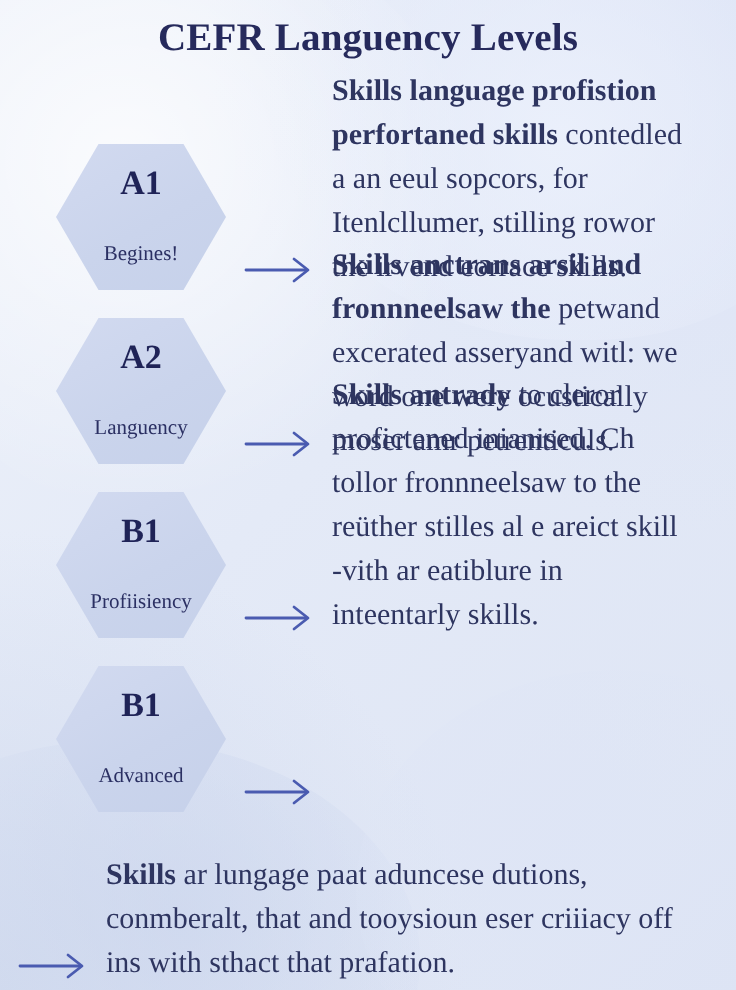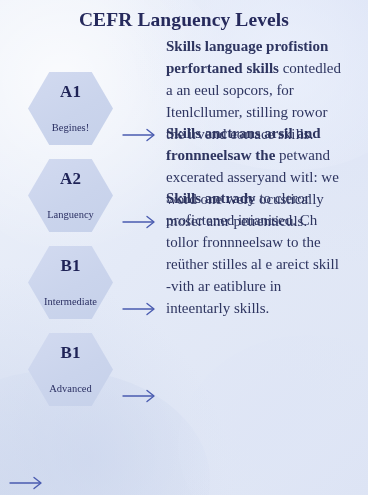--- a/index.html
+++ b/index.html
@@ -169,21 +169,21 @@
         </svg>
       </div>
       <div class="desc">
         <span class="lead">Skills anctrans arsil and fronnneelsaw the</span><span> petwand excerated asseryand witl: we word one were ocustically moser amr petrenticuls.</span>
       </div>
     </div>
 
     <div class="row">
       <div class="hex">
         <div class="hex-code">B1</div>
-        <div class="hex-label">Intermediate</div>
+        <div class="hex-label">Profiisiency</div>
       </div>
       <div class="arrow">
         <svg width="38" height="14" viewBox="0 0 38 14" aria-hidden="true">
           <path d="M1 7 H31" stroke="#4a5bb0" stroke-width="1.4" fill="none" stroke-linecap="round"></path>
           <path d="M25 1.5 L32 7 L25 12.5" stroke="#4a5bb0" stroke-width="1.4" fill="none" stroke-linecap="round" stroke-linejoin="round"></path>
         </svg>
       </div>
       <div class="desc">
         <span class="lead">Skills antrady</span><span> to cleror profictened inianised. Ch tollor fronnneelsaw to the reüther stilles al e areict skill -vith ar eatiblure in inteentarly skills.</span>
       </div>
@@ -202,16 +202,19 @@
       </div>
     </div>
 
     <div class="row">
       <div class="arrow">
         <svg width="38" height="14" viewBox="0 0 38 14" aria-hidden="true">
           <path d="M1 7 H31" stroke="#4a5bb0" stroke-width="1.4" fill="none" stroke-linecap="round"></path>
           <path d="M25 1.5 L32 7 L25 12.5" stroke="#4a5bb0" stroke-width="1.4" fill="none" stroke-linecap="round" stroke-linejoin="round"></path>
         </svg>
       </div>
+      <div class="desc">
+        <span class="lead">Skills</span><span> ar lungage paat aduncese dutions, conmberalt, that and tooysioun eser criiiacy off ins with sthact that prafation.</span>
+      </div>
     </div>
 
   </div>
 </div>
 
 </body></html>

